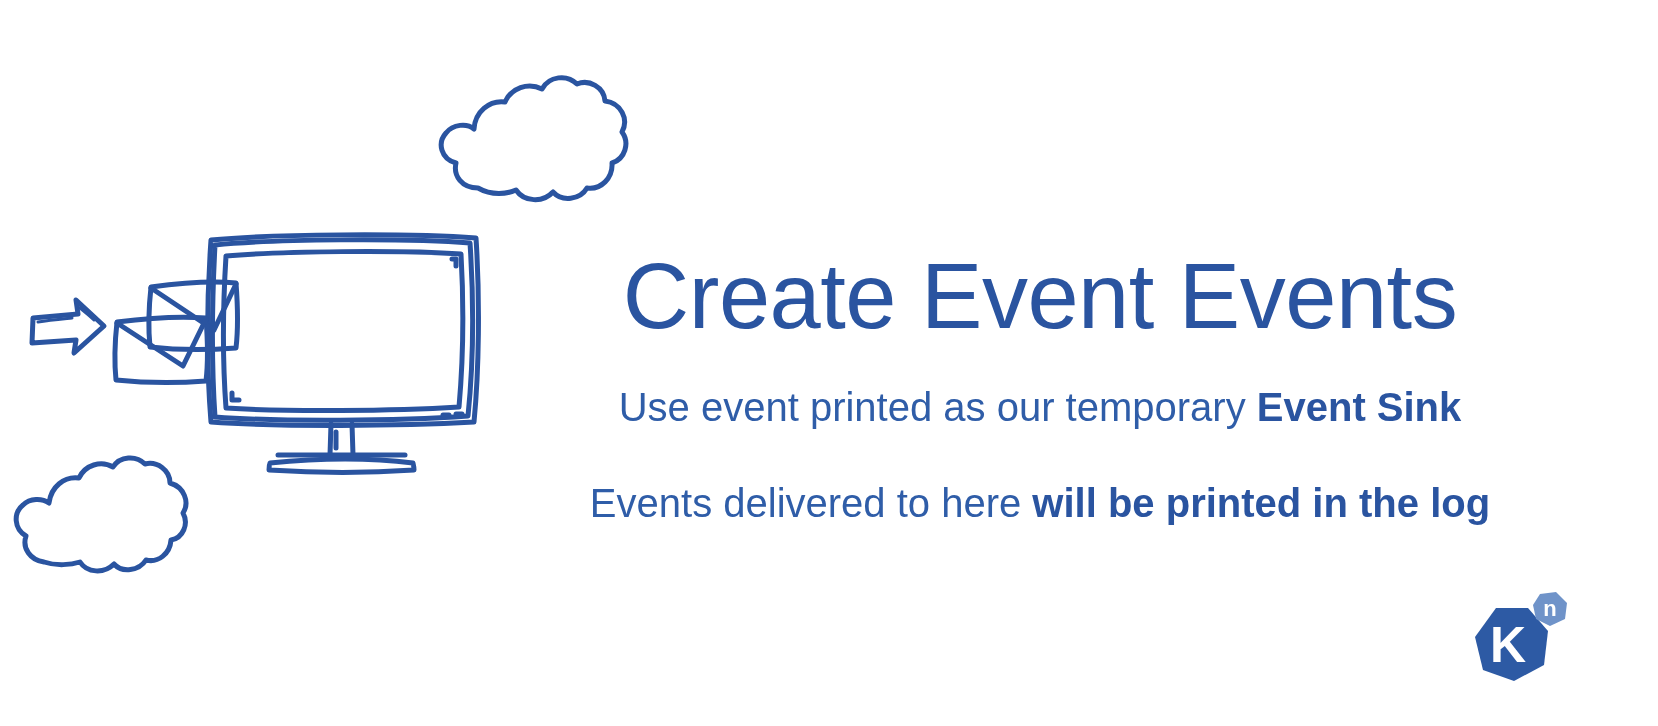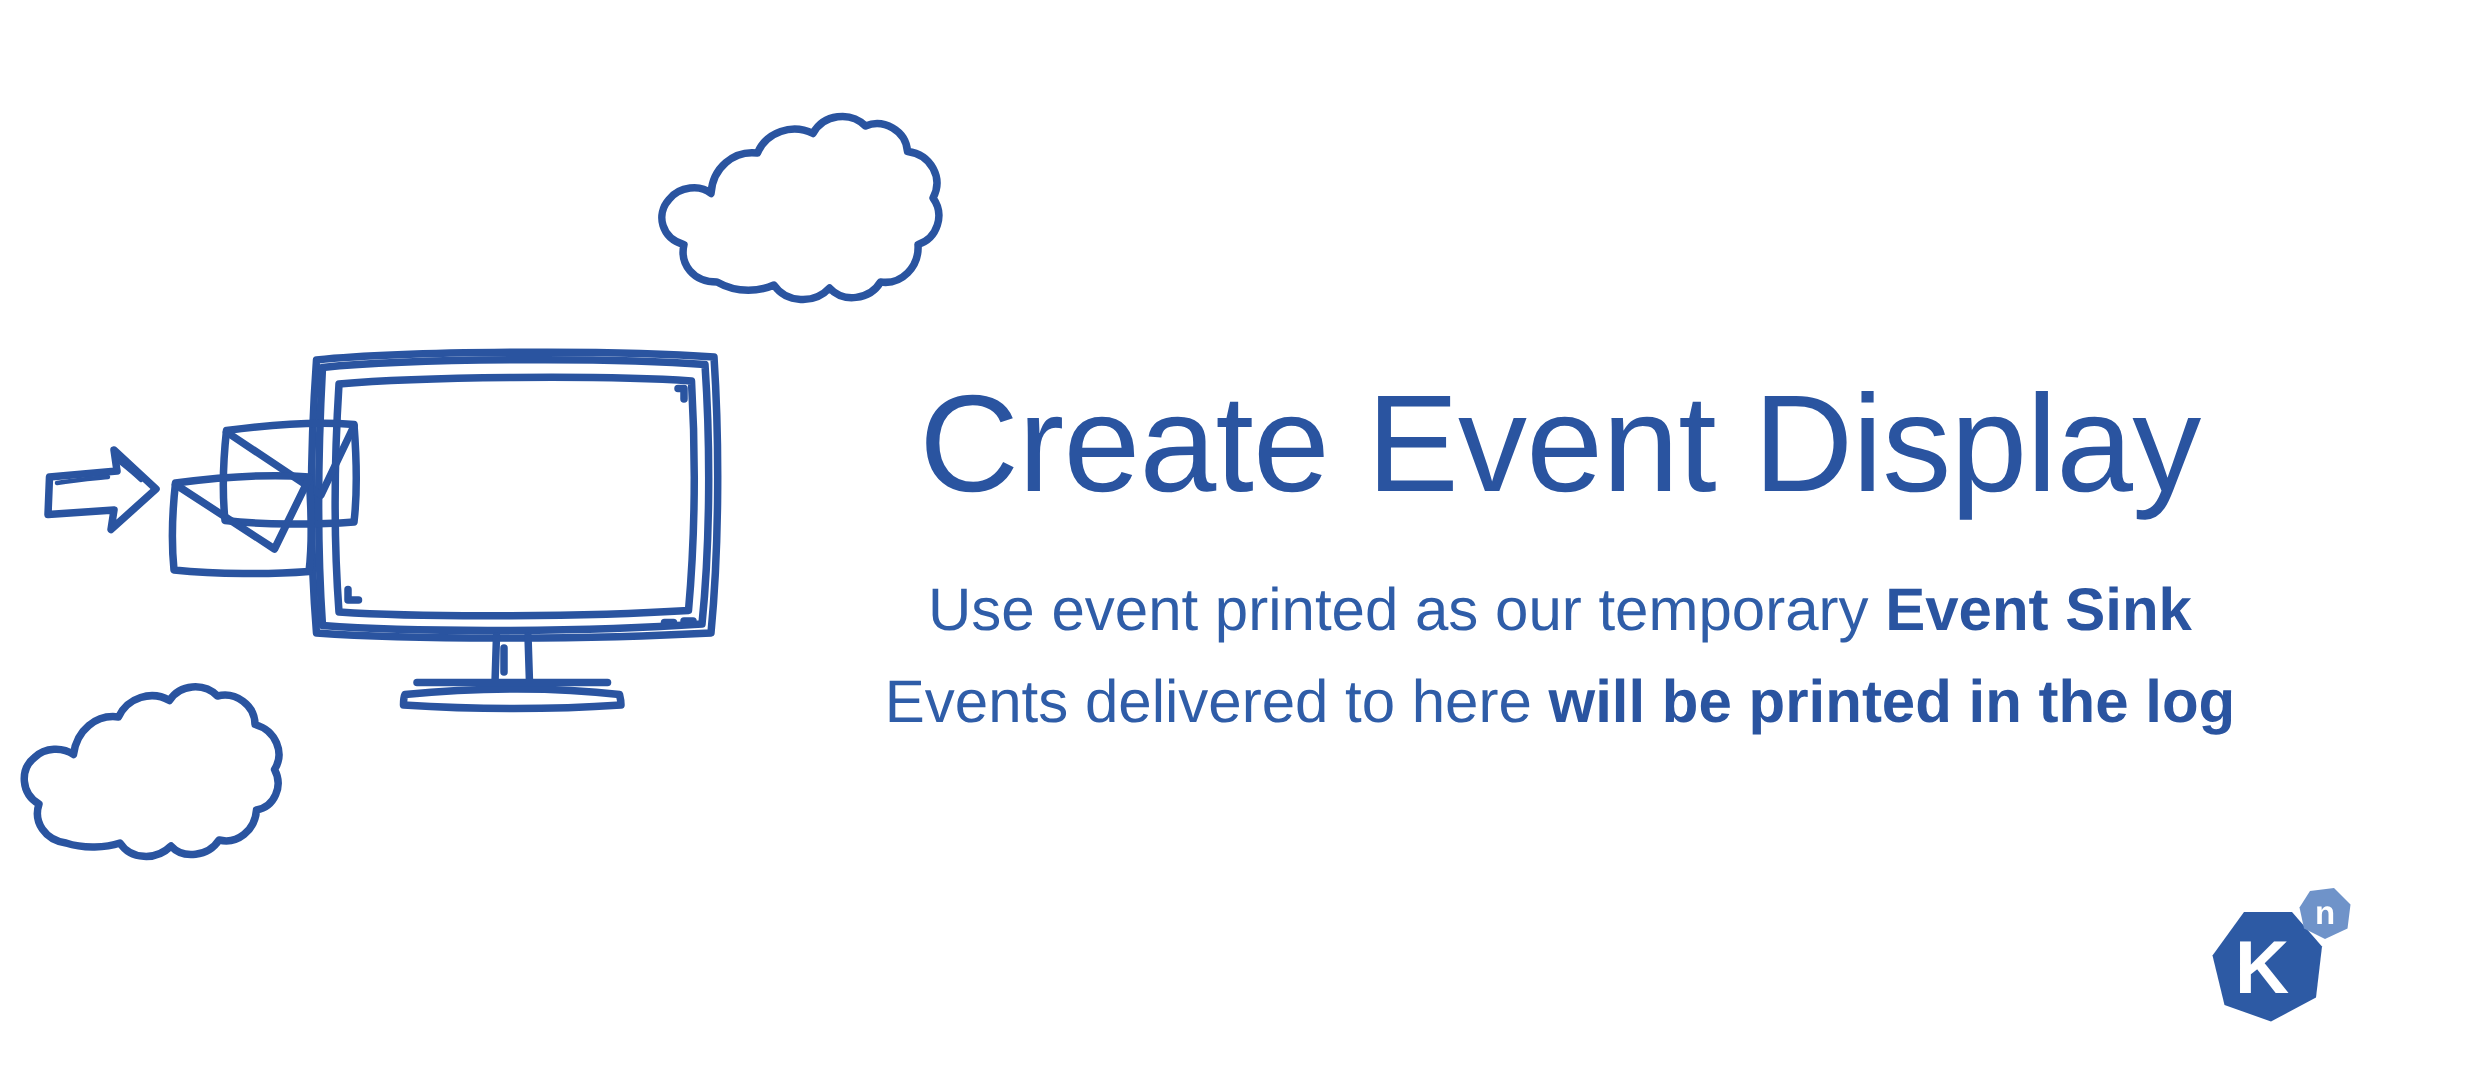--- a/index.html
+++ b/index.html
@@ -51,21 +51,21 @@
   }
   .subtitle {
     color: #2f5da8;
     font-size: 40px;
     font-weight: 400;
     line-height: 1.0;
     white-space: nowrap;
     margin: 0;
   }
   .sub-1 { margin-top: 42px; }
-  .sub-2 { margin-top: 21px; }
+  .sub-2 { margin-top: 56px; }
   .subtitle .bold {
     font-weight: bold;
     color: #2a54a0;
     text-align: center;
   }
 
   
   .logo {
     position: absolute;
     left: 1450px;
@@ -173,21 +173,21 @@
 
       <g>
         <path d="M33 318 L 78 314 L 76 300 L 104 326 L 74 353 L 76 340 L 32 343 Z"></path>
         <path d="M38 322 C 50 320 62 319 72 318" stroke-width="3"></path>
         <path d="M80 308 C 85 312 90 316 94 320" stroke-width="3"></path>
       </g>
     </svg>
   </div>
 
   <div class="text-block">
-    <h1 class="title">Create Event Display</h1>
+    <h1 class="title">Create Event Events</h1>
 
     <p class="subtitle sub-1">
       <span>Use event printed as our temporary </span><span class="bold">Event Sink</span>
     </p>
 
     <p class="subtitle sub-2">
       <span>Events delivered to here </span><span class="bold">will be printed in the log</span>
     </p>
   </div>
 

